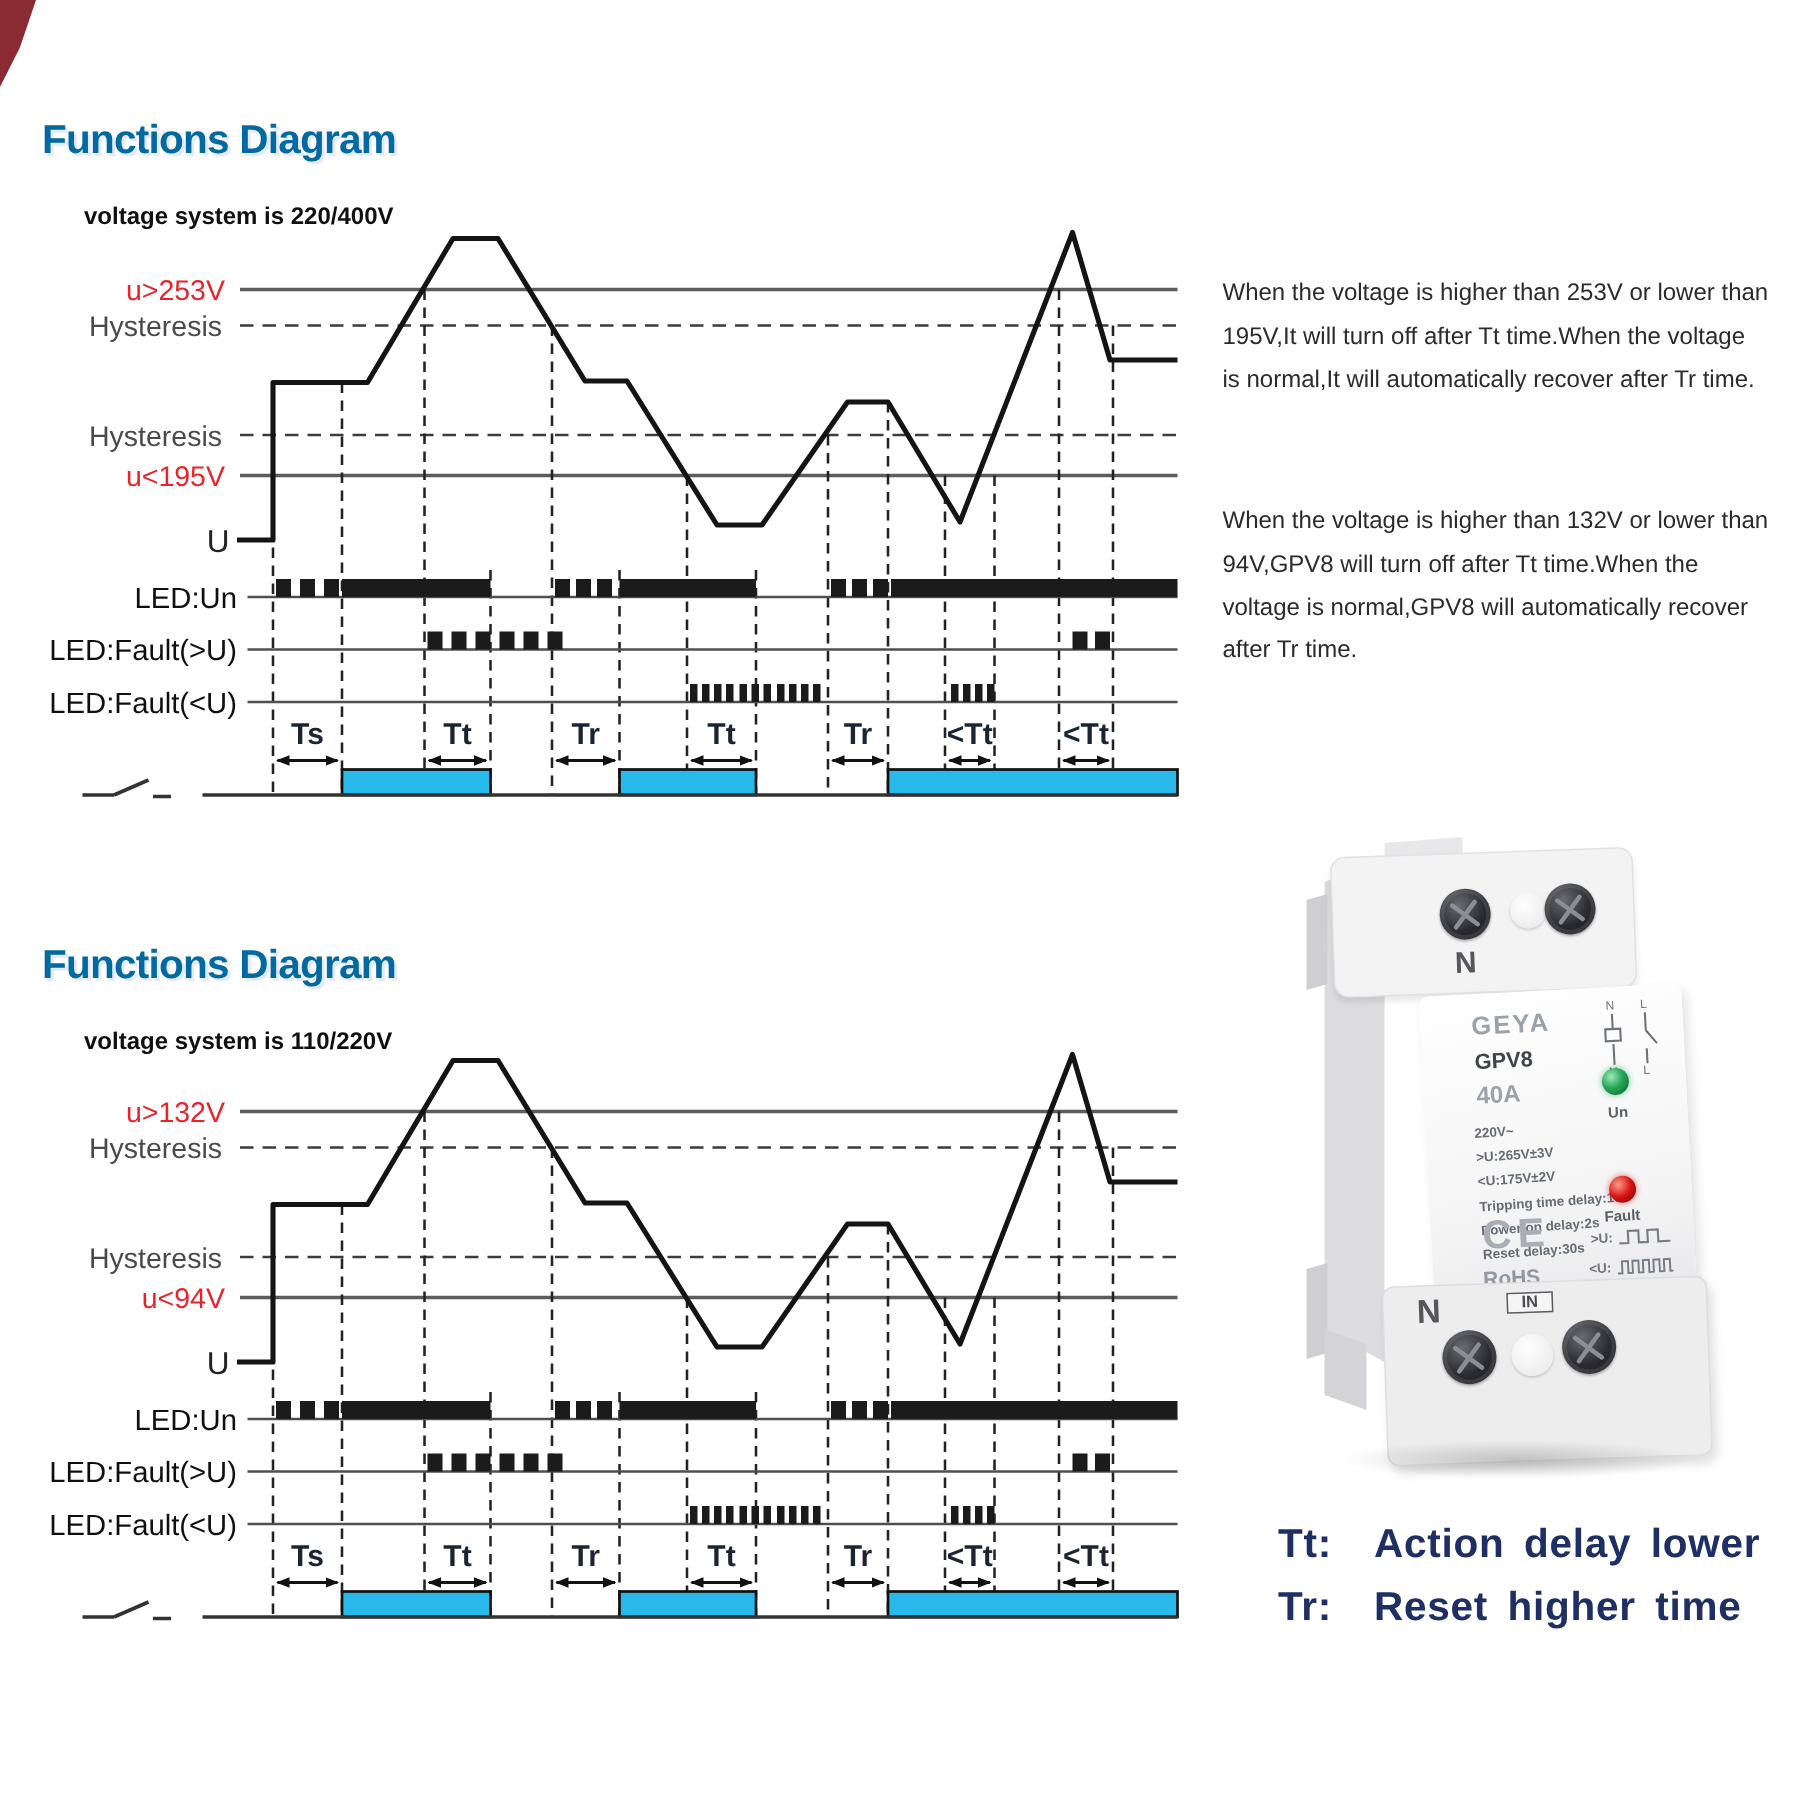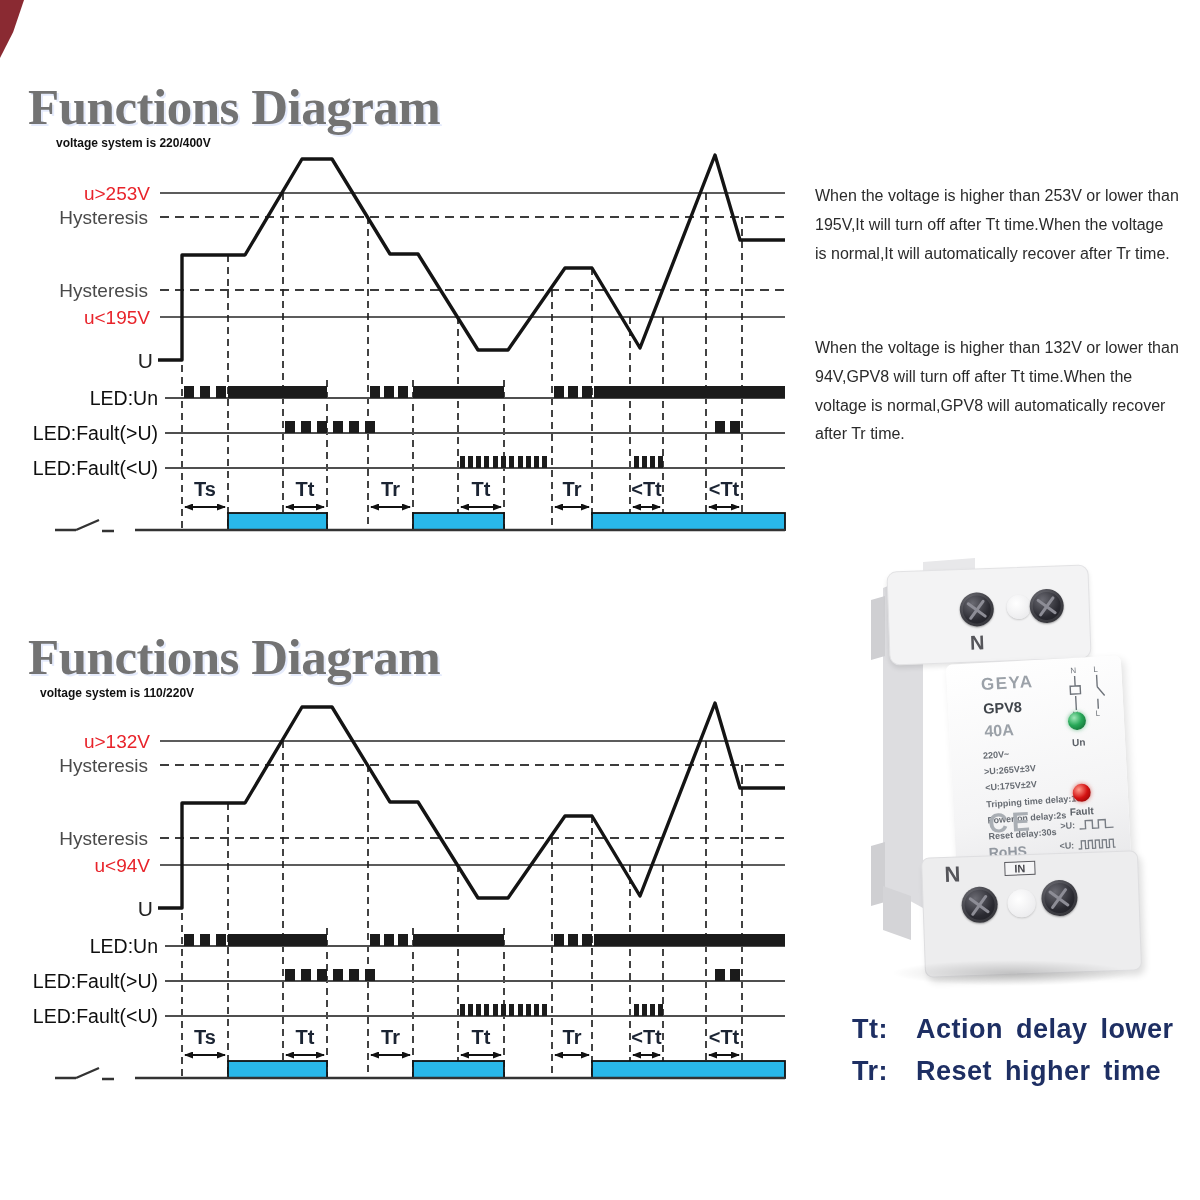--- a/index.html
+++ b/index.html
@@ -7,23 +7,23 @@
     width:1200px;height:1200px;position:relative;overflow:hidden;
     background:#ffffff;font-family:"Liberation Sans",sans-serif;
   }
   .abs{position:absolute;}
 
   
   .corner-ribbon{left:0;top:0;width:24px;height:58px;background:#8a2a32;
     clip-path:polygon(0 0,100% 0,55% 55%,0 100%);}
 
   
-  .h1{font-size:51px;font-weight:bold;color:#737373;letter-spacing:-0.5px;
-      text-shadow:2px 2px 0 rgba(80,120,235,.15);white-space:nowrap;font-family:Liberation Serif, serif;}
-  .sub{font-size:12px;font-weight:bold;color:#101010;white-space:nowrap;}
+  .h1{font-size:27px;font-weight:bold;color:#0369a1;letter-spacing:-0.5px;
+      text-shadow:2px 2px 0 rgba(80,120,235,.15);white-space:nowrap;}
+  .sub{font-size:16px;font-weight:bold;color:#101010;white-space:nowrap;}
 
   
   .para{font-size:16px;line-height:1.8;color:#2b2b2b;white-space:pre-line;width:430px;}
 
   
   svg text{font-family:"Liberation Sans",sans-serif;}
   .lbl-red{fill:#e8232a;font-size:19px;}
   .lbl-gray{fill:#4a4a4a;font-size:19px;}
   .lbl-u{fill:#222222;font-size:21px;}
   .lbl-led{fill:#0f0f0f;font-size:19.5px;}
@@ -209,21 +209,21 @@
 
 <div class="abs para" style="left:815px;top:182px">When the voltage is higher than 253V or lower than
  195V,It will turn off after Tt time.When the voltage
 is normal,It will automatically recover after Tr time.</div>
 <div class="abs para" style="left:815px;top:334px">When the voltage is higher than 132V or lower than
  94V,GPV8 will turn off after Tt time.When the
 voltage is normal,GPV8 will automatically recover
 after Tr time.</div>
 
 <div class="abs h1" style="left:28px;top:628px">Functions Diagram</div>
-<div class="abs sub" style="left:40px;top:686px">voltage system is 110/220V</div>
+<div class="abs sub" style="left:56px;top:686px">voltage system is 110/220V</div>
 
 <svg class="abs" style="left:10px;top:688px" width="790" height="445" viewBox="0 0 790 445">
   <use href="#diag-geo"></use>
   <text class="lbl-red" x="140" y="60" text-anchor="end">u&gt;132V</text>
   <text class="lbl-gray" x="138" y="84" text-anchor="end">Hysteresis</text>
   <text class="lbl-gray" x="138" y="157" text-anchor="end">Hysteresis</text>
   <text class="lbl-red" x="140" y="184" text-anchor="end">u&lt;94V</text>
   <text class="lbl-u" x="143" y="228" text-anchor="end">U</text>
   <text class="lbl-led" x="148" y="265" text-anchor="end">LED:Un</text>
   <text class="lbl-led" x="148" y="300" text-anchor="end">LED:Fault(&gt;U)</text>

